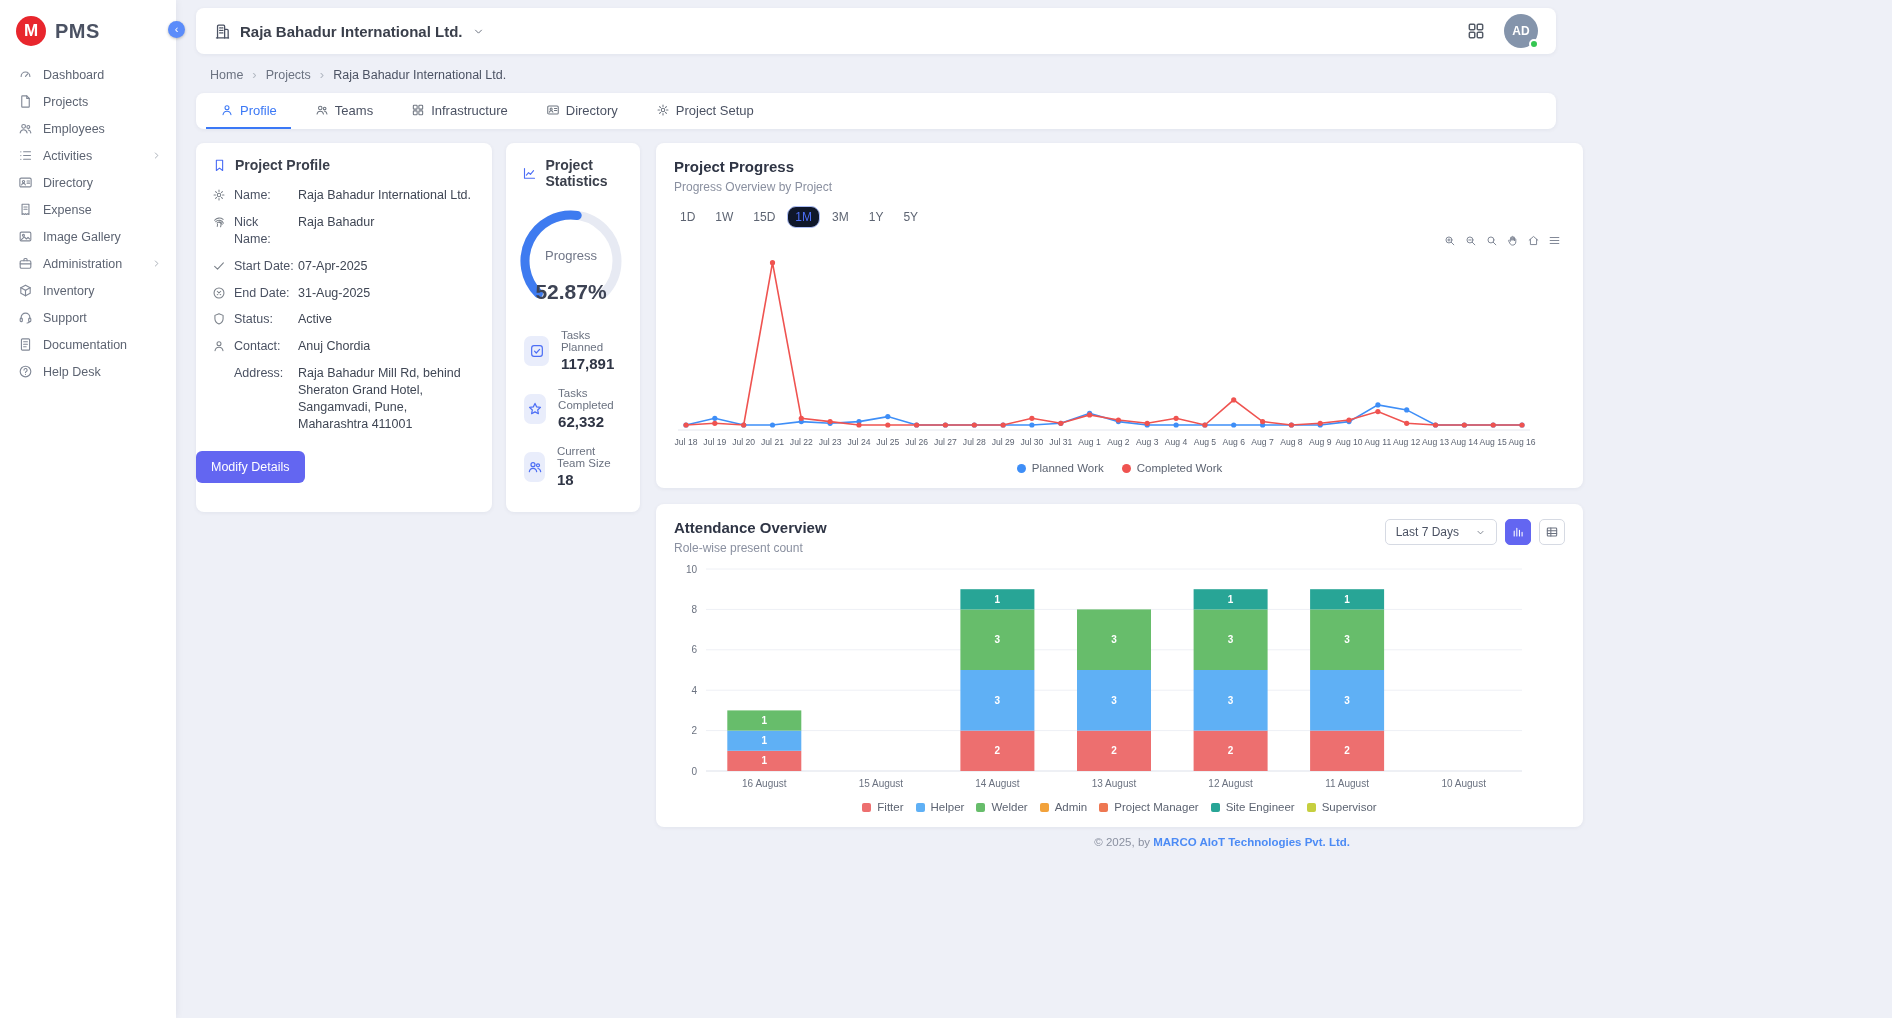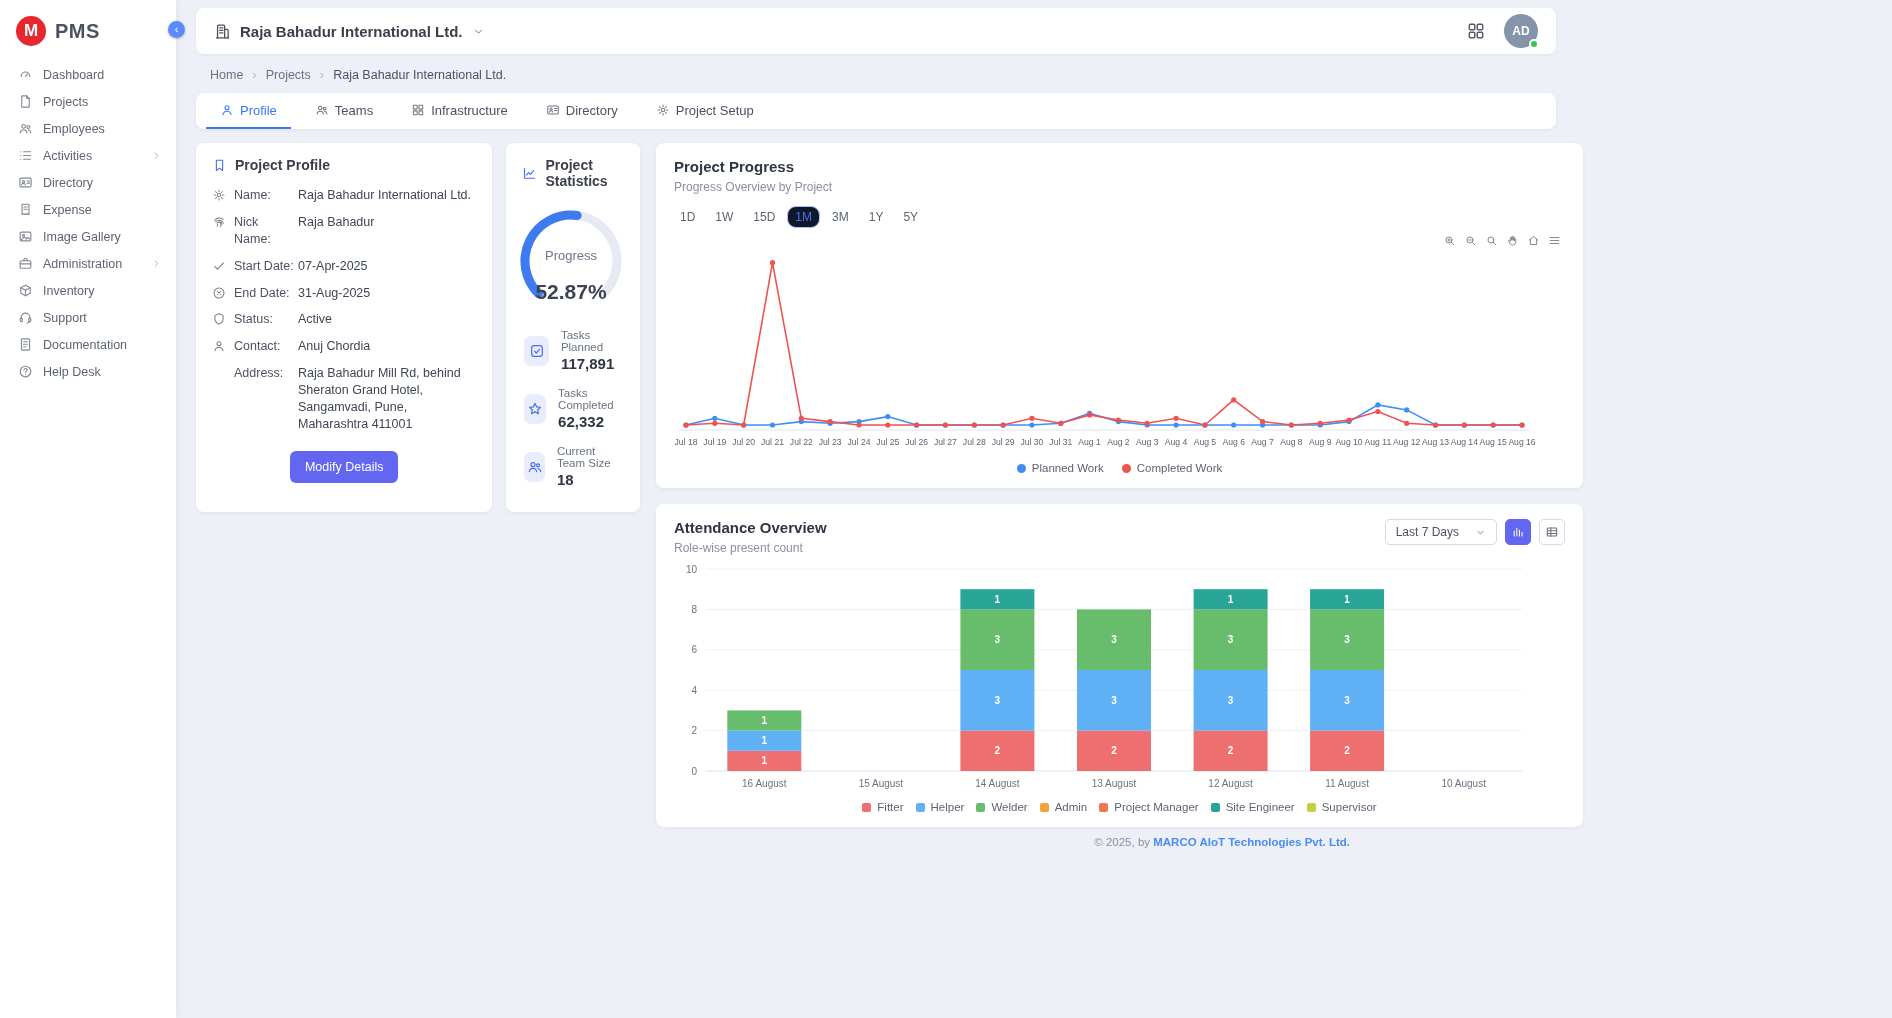--- a/index.html
+++ b/index.html
@@ -55,21 +55,21 @@
   .card-head .icon { width:15px; height:15px; color:#4c6ef5; }
   .card-title { font-size:14px; font-weight:bold; color:#3a3f4b; }
 
   .fields { padding:2px 14px 6px 16px; display:flex; flex-direction:column; gap:10px; }
   .field { display:flex; font-size:12.5px; color:#4b5263; line-height:1.35; }
   .field .icon { width:14px; height:14px; color:#7a8089; margin-right:8px; margin-top:1px; }
   .field-label { width:64px; flex:none; }
   .field-value { flex:1; color:#3f4654; }
 
   .btn-primary { background:#6366f1; color:#fff; border:none; border-radius:6px; font-size:12.5px; padding:9px 15px; cursor:pointer; font-family:inherit; }
-  .profile-btn-row { display:flex; justify-content:center; padding:12px 0 14px; }
+  .profile-btn-row { display:flex; padding:12px 0 14px; }
 
   .gauge-wrap { display:flex; justify-content:flex-start; padding-top:2px; }
   .stats-list { padding:12px 18px 24px; display:flex; flex-direction:column; gap:15px; }
   .stat-row { display:flex; align-items:center; gap:12px; }
   .stat-icon { width:30px; height:30px; border-radius:7px; background:#e9edfb; color:#4c6ef5; display:flex; align-items:center; justify-content:center; }
   .stat-icon .icon { width:16px; height:16px; }
   .stat-label { font-size:11.5px; color:#6b7280; }
   .stat-value { font-size:15px; font-weight:bold; color:#2f3545; margin-top:2px; }
 
   .panel-head { padding:15px 18px 0; }

